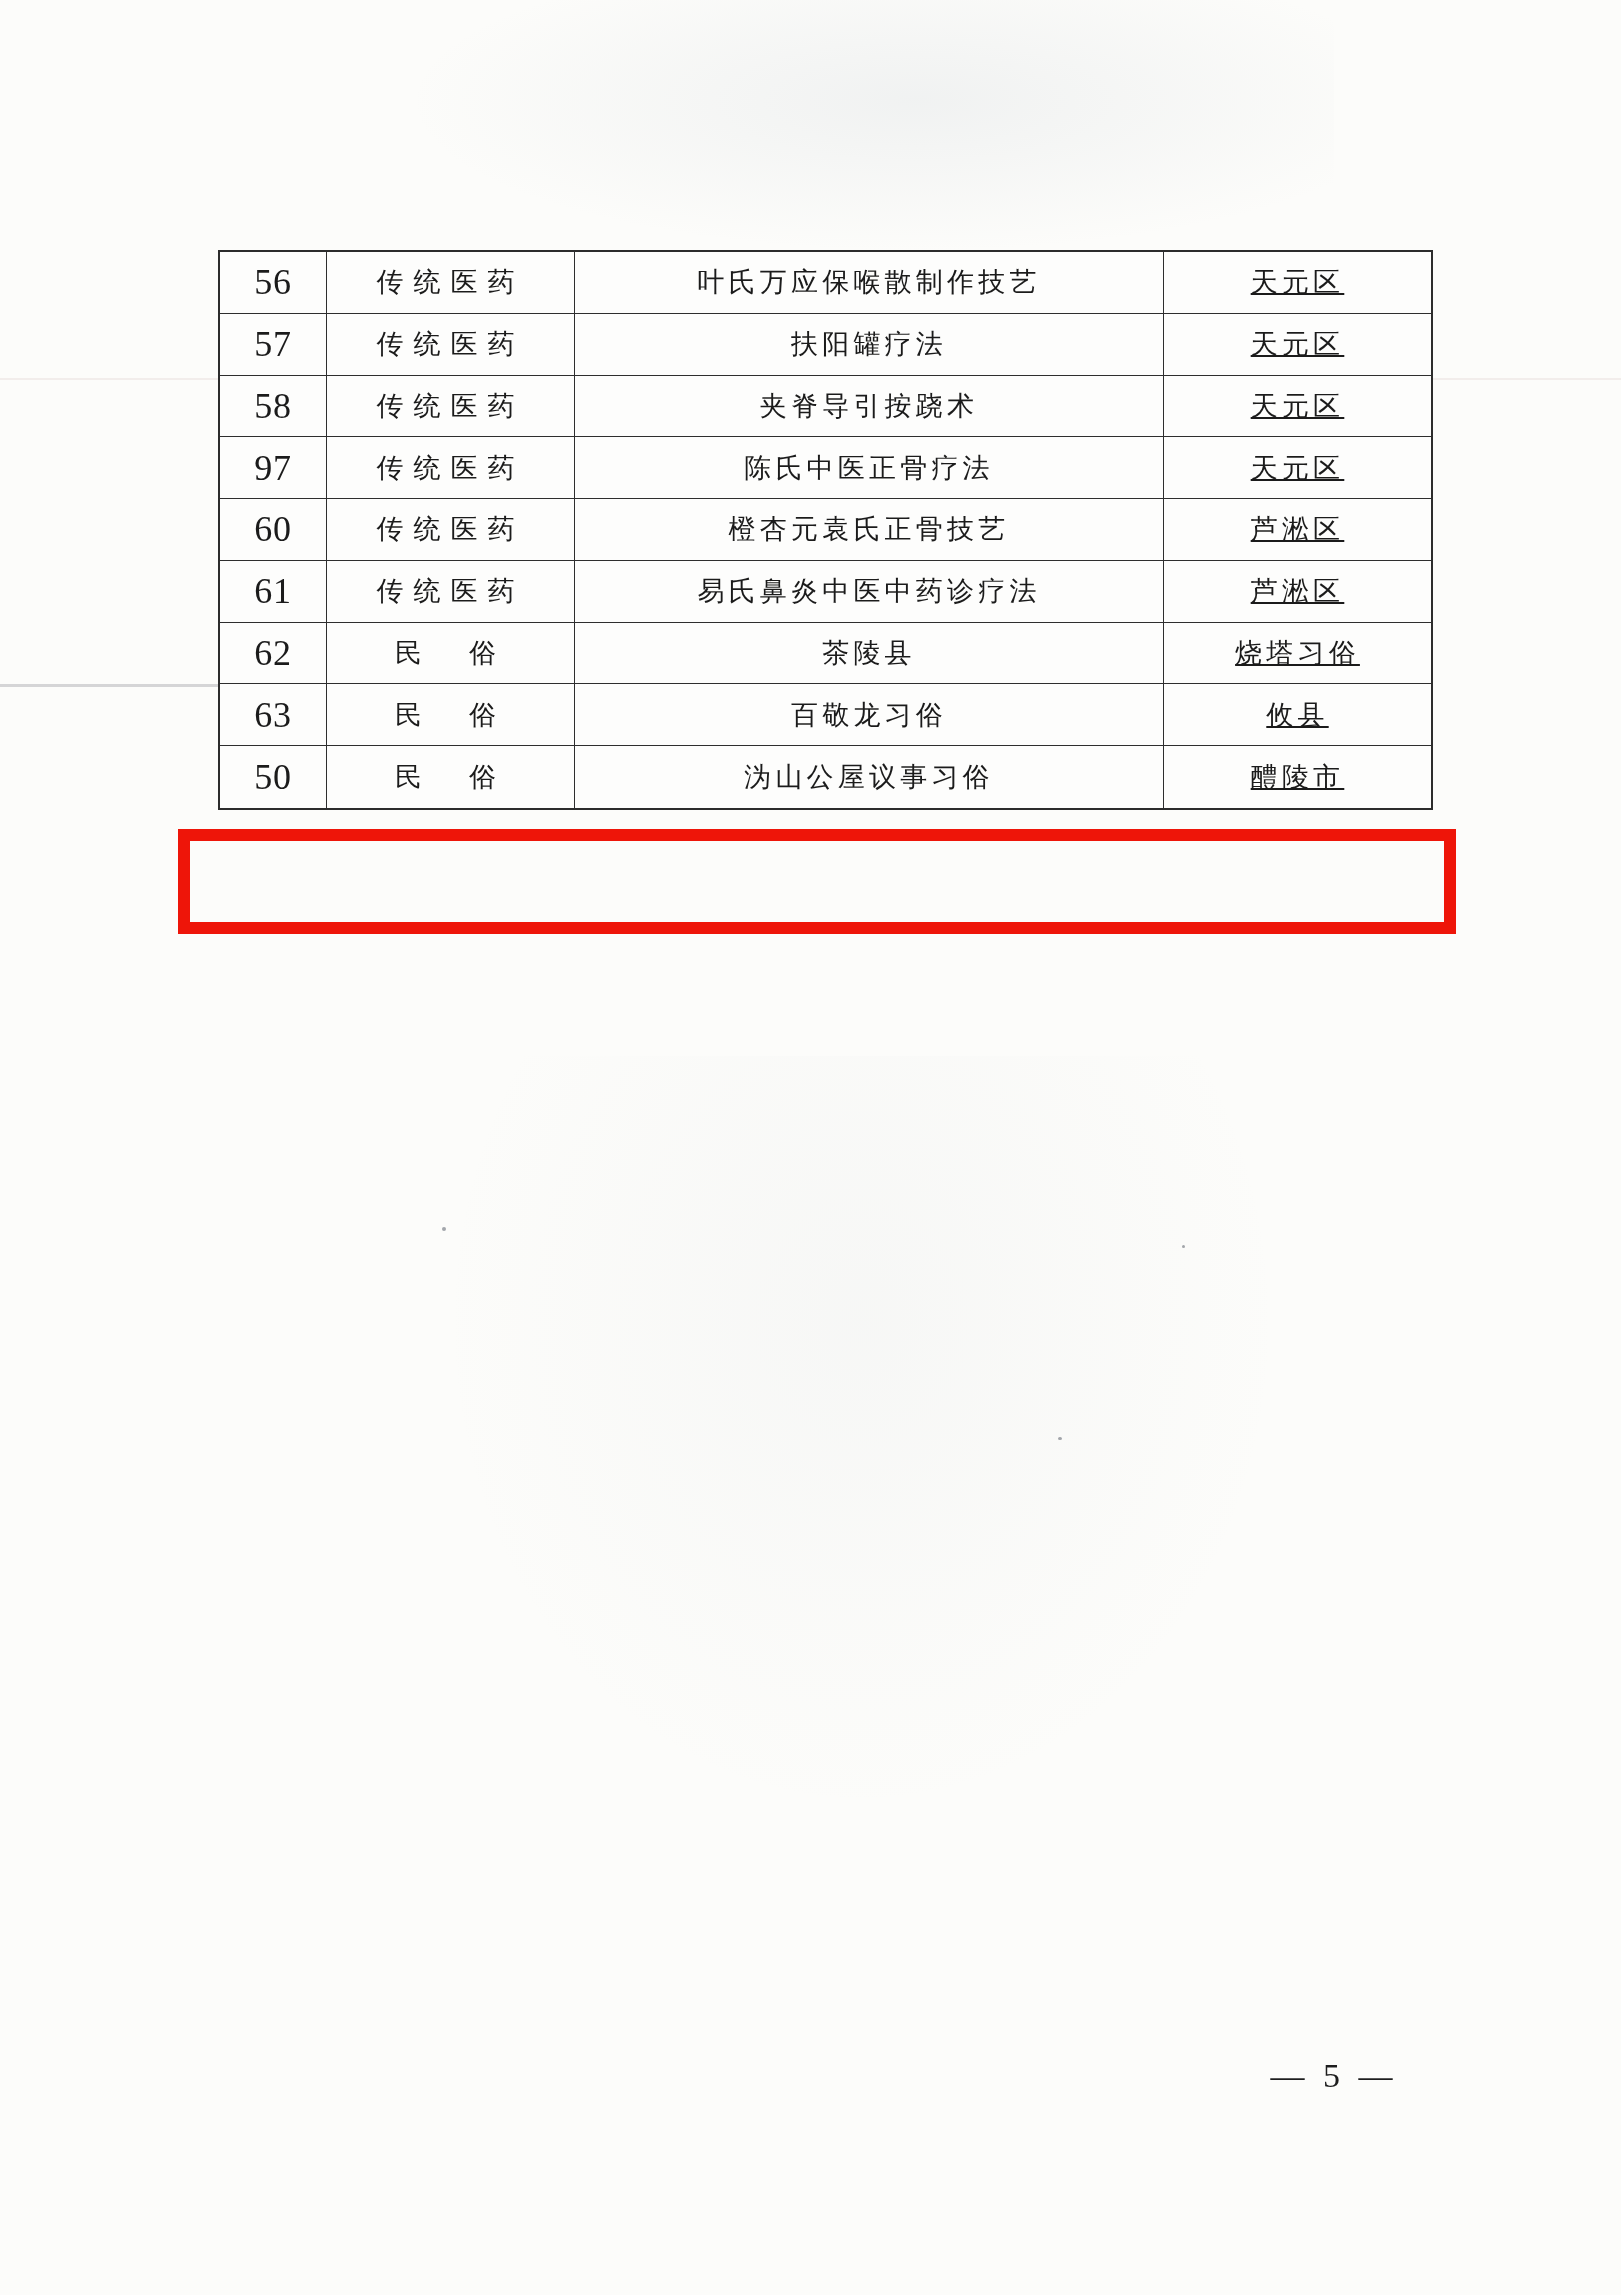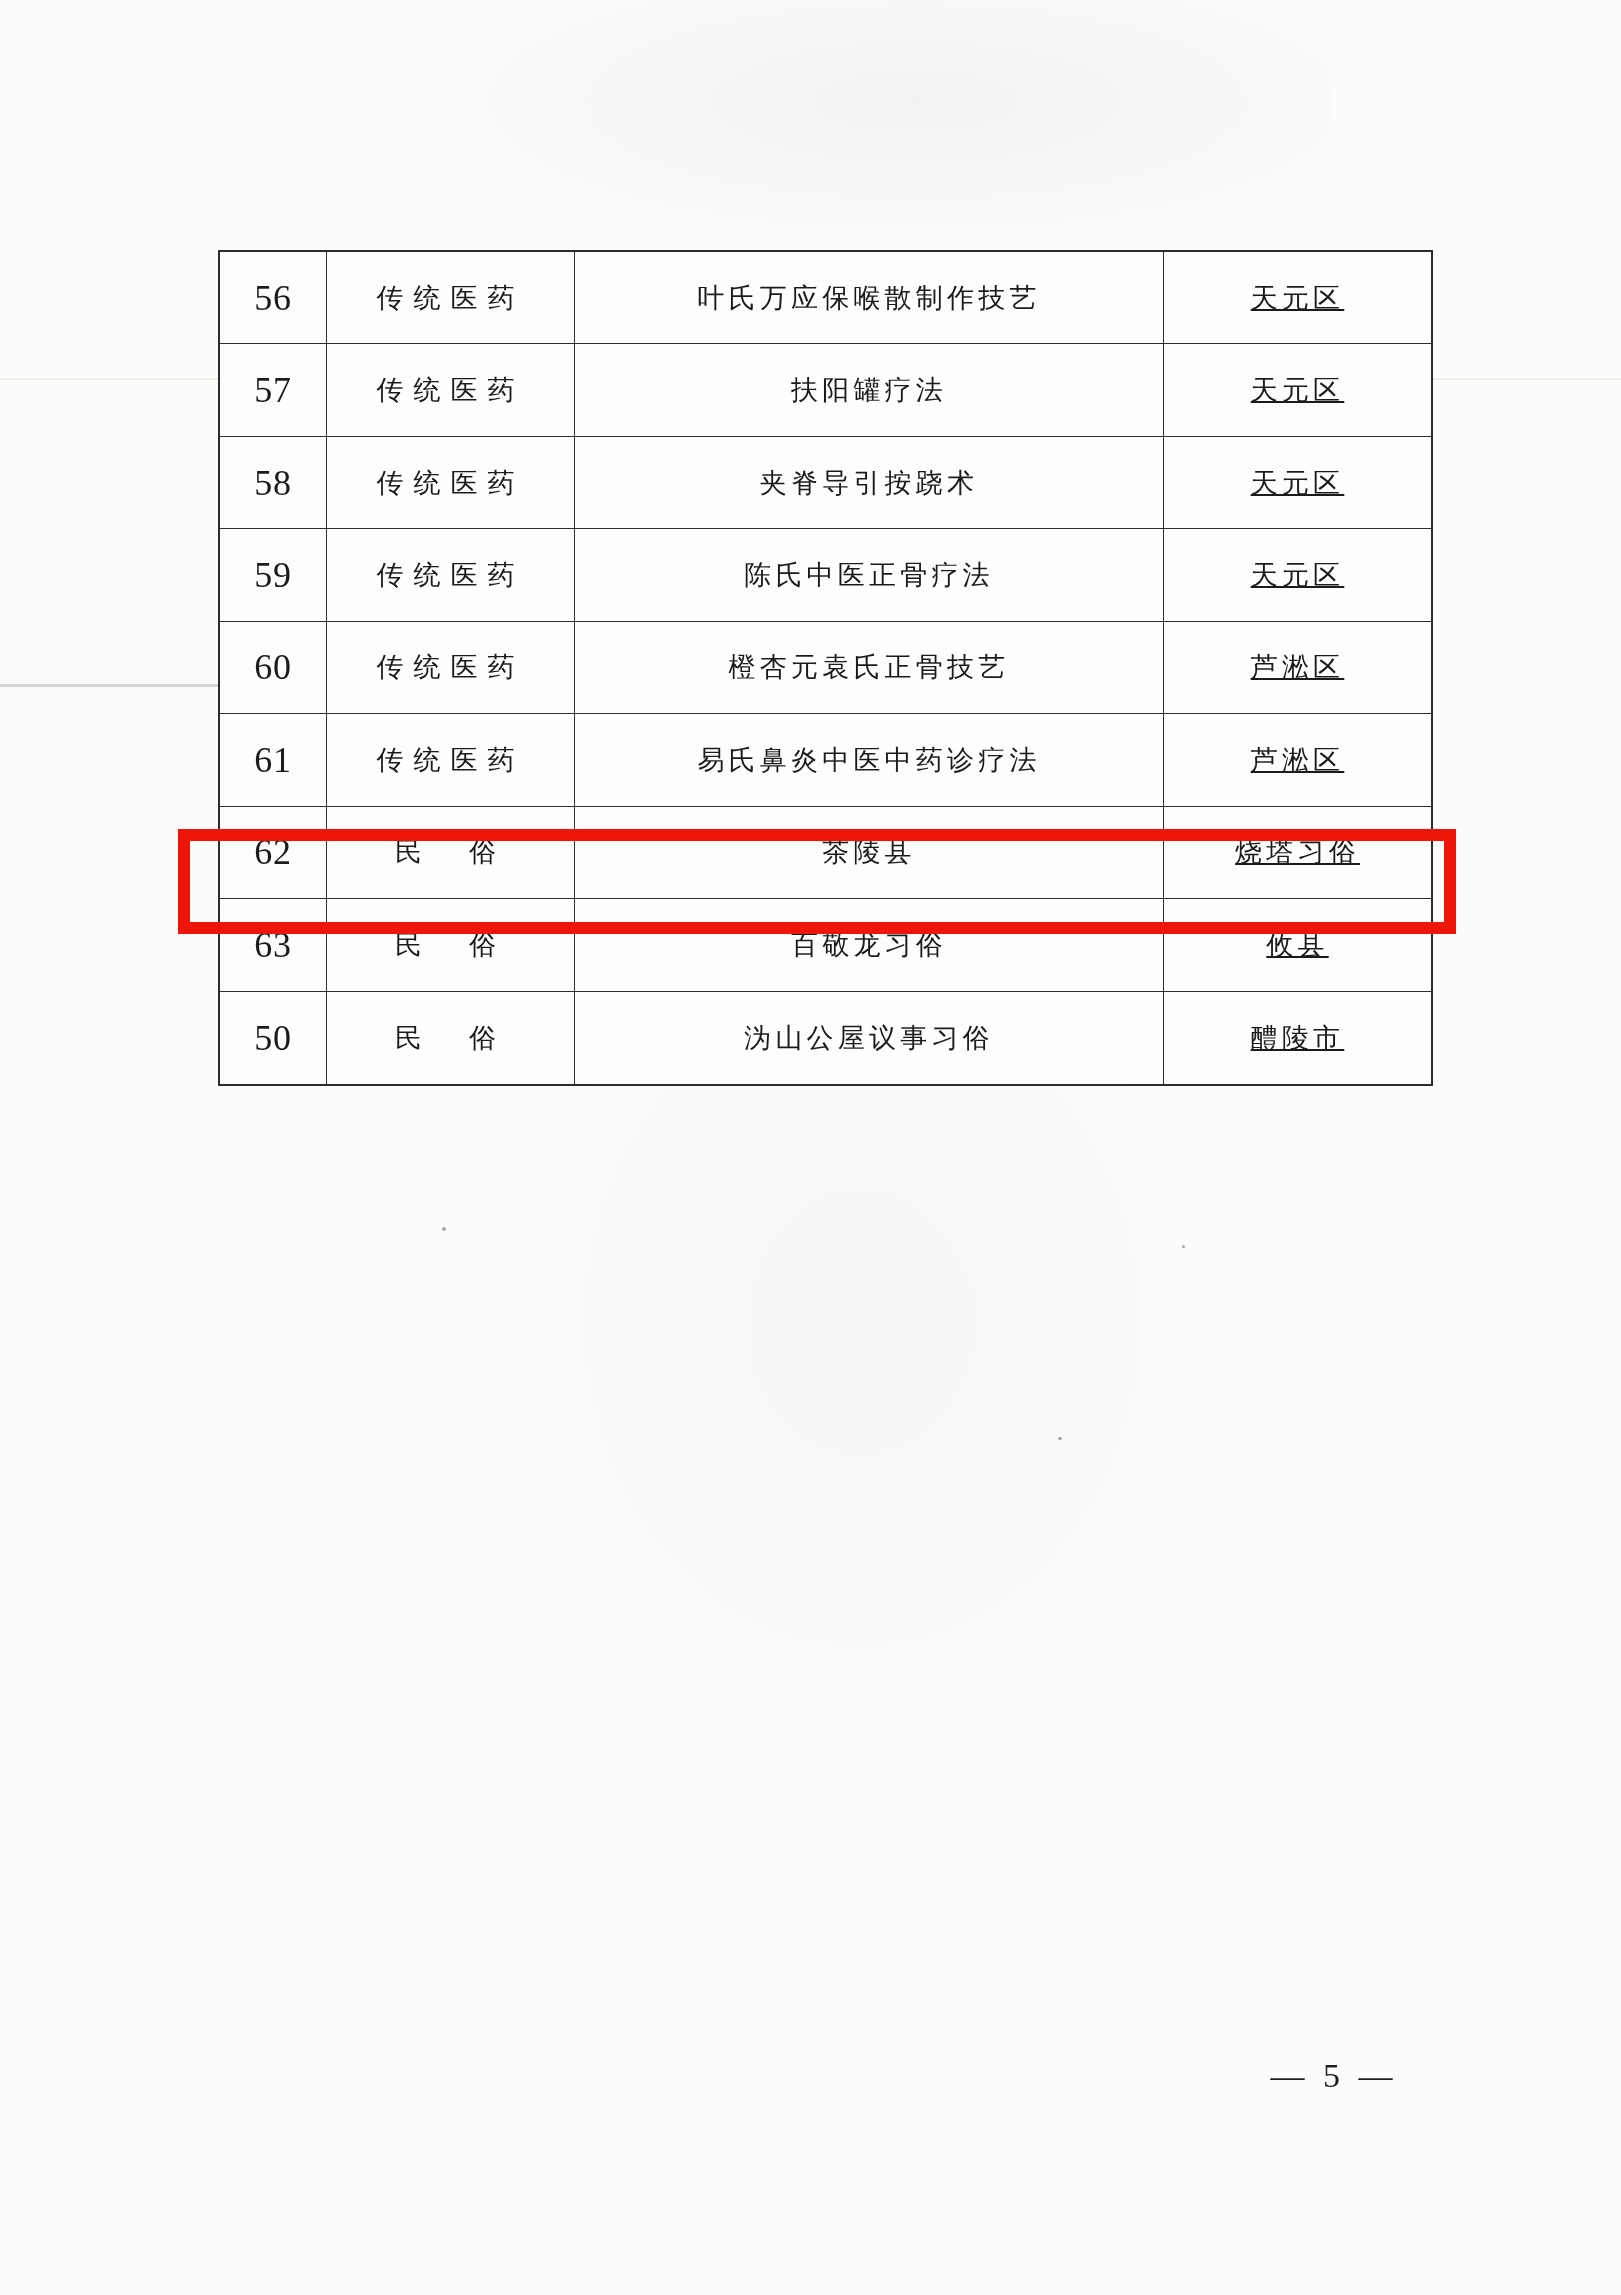--- a/index.html
+++ b/index.html
@@ -55,21 +55,21 @@
   .s1 { left: 442px; top: 1227px; width: 4.2px; height: 4.2px; }
   .s2 { left: 1182px; top: 1245px; width: 3.4px; height: 3.4px; }
   .s3 { left: 1058px; top: 1437px; width: 4.2px; height: 3.4px; }
 
   
   .doc-table {
     position: absolute;
     left: 218px;
     top: 250px;
     width: 1215px;
-    height: 836px;
+    height: 560px;
     box-sizing: border-box;
     border: 2.5px solid #2c2c2c;
     display: grid;
     grid-template-columns: 107px 248px 589px 1fr;
     grid-template-rows: repeat(9, 1fr);
     background: #fdfdfc;
   }
   .cell {
     box-sizing: border-box;
     border-right: 1.7px solid #2e2e2e;
@@ -136,21 +136,21 @@
     <div class="cell c-num">57</div>
     <div class="cell c-cat">传统医药</div>
     <div class="cell c-name">扶阳罐疗法</div>
     <div class="cell c-loc">天元区</div>
 
     <div class="cell c-num">58</div>
     <div class="cell c-cat">传统医药</div>
     <div class="cell c-name">夹脊导引按跷术</div>
     <div class="cell c-loc">天元区</div>
 
-    <div class="cell c-num">59</div>
+    <div class="cell c-num">97</div>
     <div class="cell c-cat">传统医药</div>
     <div class="cell c-name">陈氏中医正骨疗法</div>
     <div class="cell c-loc">天元区</div>
 
     <div class="cell c-num">60</div>
     <div class="cell c-cat">传统医药</div>
     <div class="cell c-name">橙杏元袁氏正骨技艺</div>
     <div class="cell c-loc">芦淞区</div>
 
     <div class="cell c-num">61</div>

